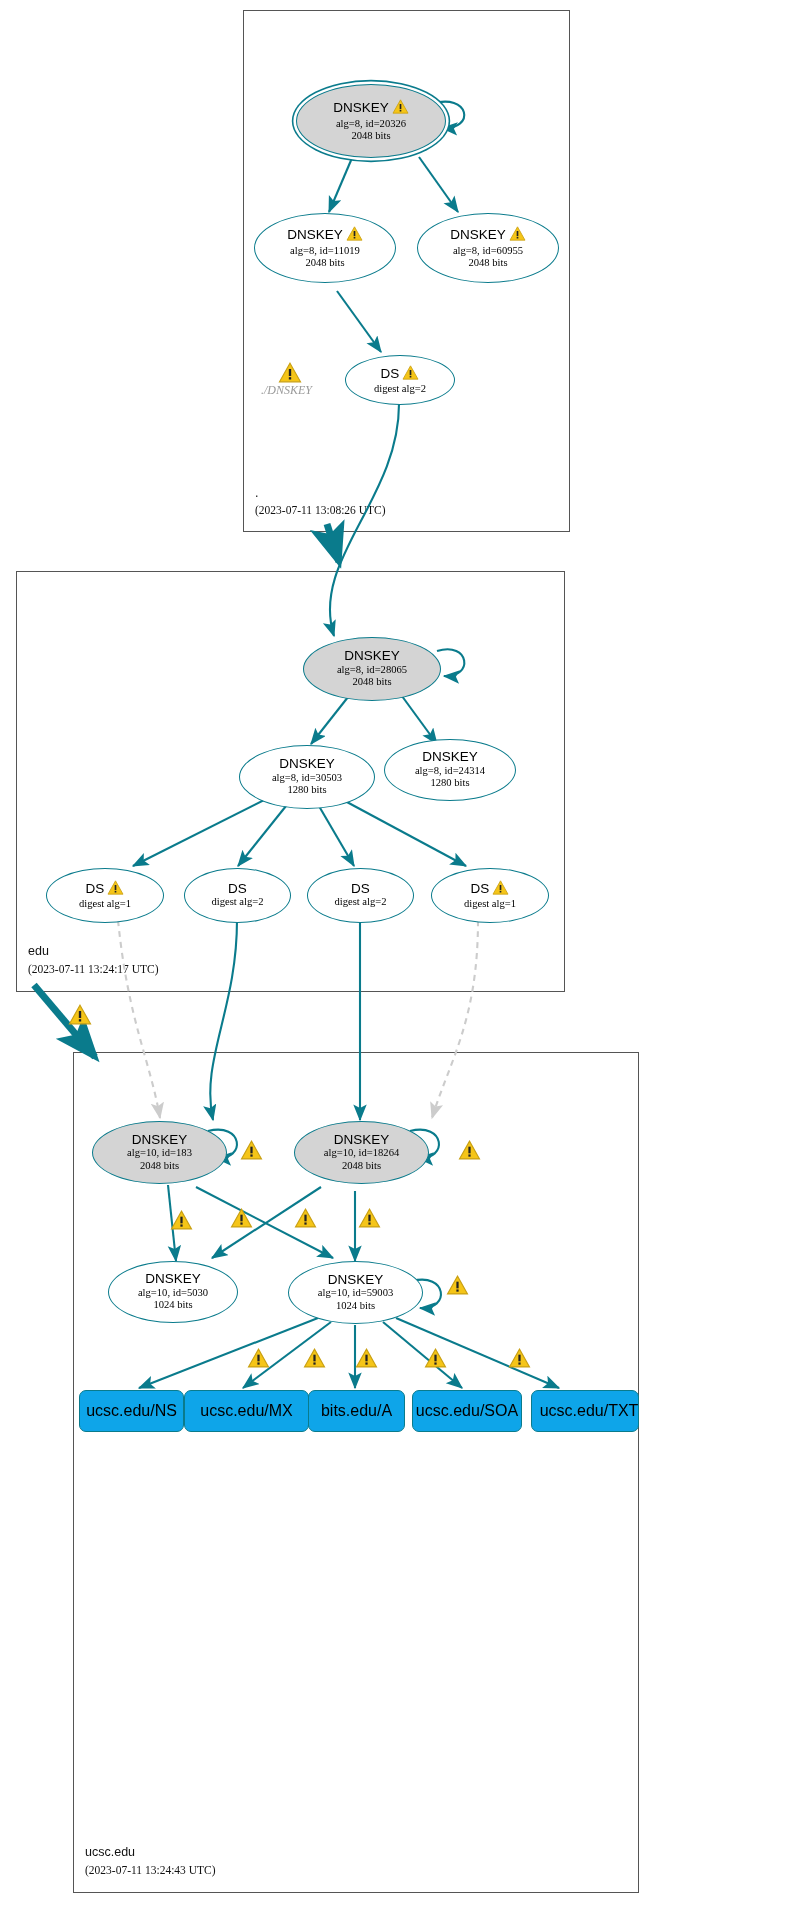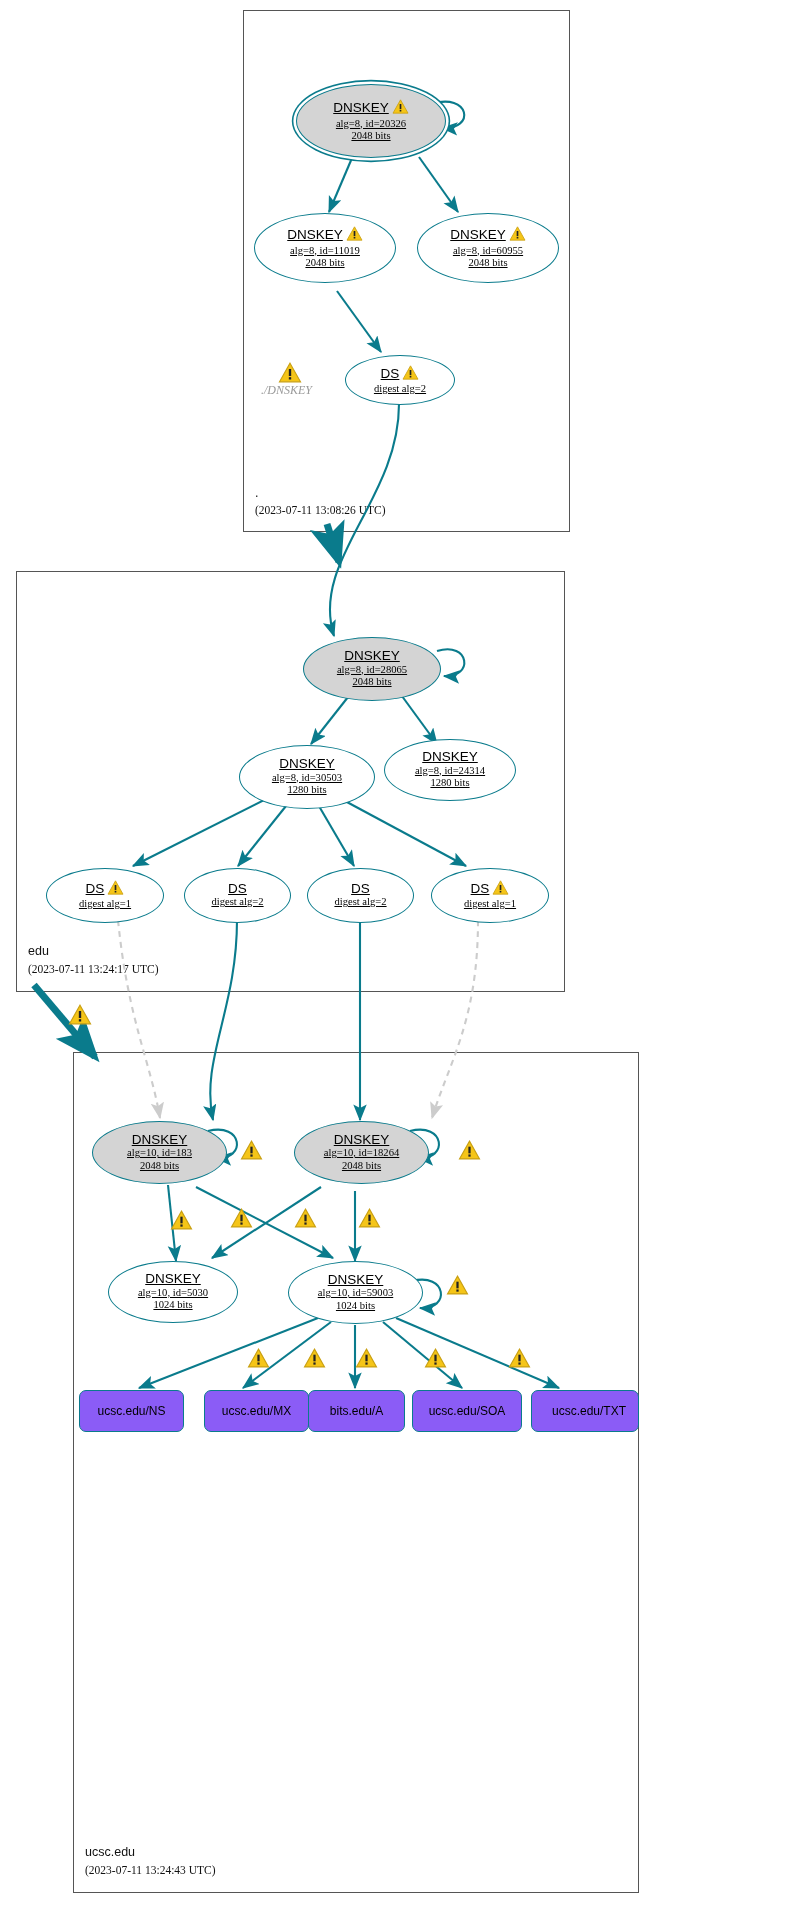--- a/index.html
+++ b/index.html
@@ -6,30 +6,30 @@
   body{font-family:"Liberation Sans",sans-serif;}
   #stage{position:relative;width:799px;height:1906px;overflow:hidden;background:#fff;}
   svg.layer{position:absolute;left:0;top:0;width:799px;height:1906px;overflow:visible;}
 
   .zonebox{position:absolute;border:1px solid #555555;background:transparent;box-sizing:border-box;}
   .zonelabel{position:absolute;font-family:"Liberation Sans",sans-serif;font-size:12.5px;color:#111;white-space:nowrap;}
   .zonetime{position:absolute;font-family:"Liberation Serif",serif;font-size:11.5px;color:#111;white-space:nowrap;}
 
   .node{position:absolute;box-sizing:border-box;display:flex;flex-direction:column;
         align-items:center;justify-content:center;border:1.6px solid #0a7b8c;border-radius:50%;
-        background:#ffffff;text-align:center;text-decoration:underline;}
+        background:#ffffff;text-align:center;}
   .node.secure{background:#d4d4d4;}
   .node.dbl{box-shadow:0 0 0 2.6px #ffffff, 0 0 0 4.2px #0a7b8c;}
   .ntitle{font-family:"Liberation Sans",sans-serif;font-size:13.5px;color:#000;line-height:1.05;
           display:flex;align-items:center;gap:3px;white-space:nowrap;}
   .nsub{font-family:"Liberation Serif",serif;font-size:10.6px;color:#000;line-height:1.18;white-space:nowrap;}
 
   .rrbox{position:absolute;box-sizing:border-box;border:1.6px solid #0a7b8c;border-radius:7px;
-         background:#8b5cf6;display:flex;align-items:center;justify-content:center;
-         font-family:"Liberation Sans",sans-serif;font-size:12px;color:#000;white-space:nowrap;}
+         background:#0ea5e9;display:flex;align-items:center;justify-content:center;
+         font-family:"Liberation Sans",sans-serif;font-size:16px;color:#000;white-space:nowrap;}
   .warnico{display:inline-block;position:relative;}
   .warnlbl{position:absolute;font-family:"Liberation Serif",serif;font-style:italic;
            font-size:12px;color:#9a9a9a;white-space:nowrap;}
 </style>
 </head>
 <body>
 
 <div id="stage">
 
   <div class="zonebox" style="left:243px;top:10px;width:327px;height:522px;"></div>
@@ -395,18 +395,18 @@
     <span class="warnico">
       <svg width="23" height="20" viewBox="0 0 20 18">
           <path d="M10 1 L19 17 L1 17 Z" fill="#f5c518" stroke="#c9a013" stroke-width="1"></path>
           <rect x="9" y="6" width="2" height="6" fill="#222"></rect>
           <rect x="9" y="13" width="2" height="2" fill="#222"></rect>
         </svg>
     </span>
   </div>
 
   <div class="rrbox" style="left:79px;top:1390px;width:105px;height:42px;">ucsc.edu/NS</div>
-  <div class="rrbox" style="left:204px;top:1390px;width:105px;height:42px;">ucsc.edu/MX</div>
+  <div class="rrbox" style="left:184px;top:1390px;width:125px;height:42px;">ucsc.edu/MX</div>
   <div class="rrbox" style="left:308px;top:1390px;width:97px;height:42px;">bits.edu/A</div>
   <div class="rrbox" style="left:412px;top:1390px;width:110px;height:42px;">ucsc.edu/SOA</div>
   <div class="rrbox" style="left:531px;top:1390px;width:108px;height:42px;padding-left:8px;">ucsc.edu/TXT</div>
 
 </div>
 
 </body></html>

